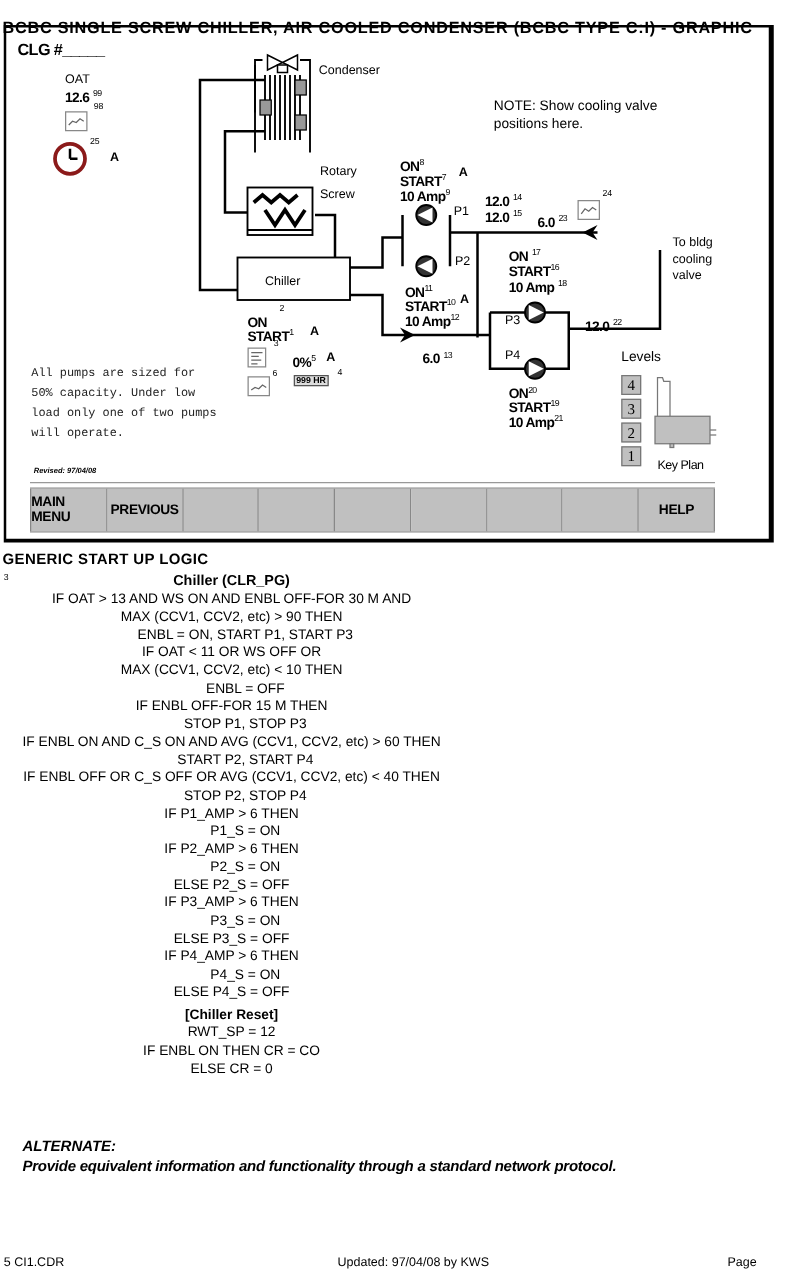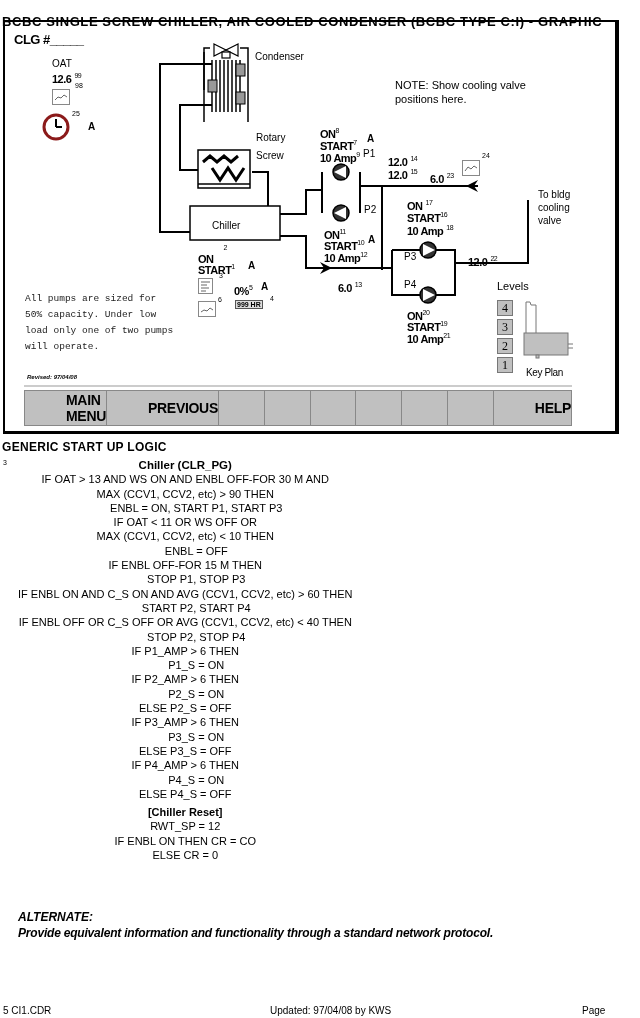--- a/index.html
+++ b/index.html
@@ -6,21 +6,21 @@
   body { width:640px; height:1018px; position:relative; overflow:hidden; font-family:"Liberation Sans", sans-serif; color:#000; }
   .abs { position:absolute; }
   .title { left:2px; top:0px; font-size:13px; font-weight:bold; letter-spacing:0.6px; white-space:nowrap;margin-top:14px; }
   .frame { left:3px; top:20px; width:616px; height:414px; border:2px solid #000; border-right:4px solid #000; border-bottom:3px solid #000; box-sizing:border-box; }
   .bold { font-weight:bold; }
   .sup { font-size:7px; vertical-align:super; font-weight:normal; }
   .val { font-size:11px; font-weight:bold; letter-spacing:-0.5px; white-space:nowrap; line-height:11px; }
   .lbl { font-size:10px; white-space:nowrap; }
   .trend { border:1px solid #888; background:#fff; width:16px; height:14px; }
   .btnbar { left:24px; top:390px; width:548px; height:34px; display:flex; border-top:1px solid #888; border-bottom:1px solid #888; }
-  .btn { flex:1; background:#c0c0c0; border-right:1px solid #888; font-size:14px; font-weight:bold; display:flex; align-items:center; justify-content:center; letter-spacing:-0.3px; cursor:pointer;padding-left:41px; }
+  .btn { flex:1; background:#c0c0c0; border-right:1px solid #888; font-size:11px; font-weight:bold; display:flex; align-items:center; justify-content:center; letter-spacing:-0.3px; cursor:pointer; }
   .btn:first-child { border-left:1px solid #888; }
   .logic { left:18px; top:458px; font-size:11px; line-height:14.3px; }
   .logic div { white-space:nowrap;text-align:center; }
   .ind { padding-left:22px; }
   .lvl { width:14px; height:14px; background:#c0c0c0; border:1px solid #777; font-family:"Liberation Serif", serif; font-size:12px; text-align:center; line-height:14px; }
   .hand { font-family:Liberation Mono, monospace; font-size:9.5px; line-height:16px; color:#222; }
 </style>
 </head>
 <body>
 
@@ -156,21 +156,21 @@
     </svg>
 </div>
 <div class="abs sup" style="left:218px;top:296px">6</div>
 <div class="abs" style="left:235px;top:300px;font-size:7px;font-weight:bold;border:1px solid #555;background:#ddd;padding:0 1px">999 HR</div>
 <div class="abs sup" style="left:270px;top:295px">4</div>
 
 <div class="abs val" style="left:320px;top:125px"><span>ON</span><span class="sup">8</span></div>
 <div class="abs val" style="left:320px;top:137px"><span>START</span><span class="sup">7</span></div>
 <div class="abs bold" style="left:367px;top:133px;font-size:10px">A</div>
 <div class="abs val" style="left:320px;top:149px"><span>10 Amp</span><span class="sup">9</span></div>
-<div class="abs lbl" style="left:363px;top:148px">P1</div>
+<div class="abs lbl" style="left:363px;top:164px">P1</div>
 
 <div class="abs lbl" style="left:364px;top:204px">P2</div>
 <div class="abs val" style="left:324px;top:226px"><span>ON</span><span class="sup">11</span></div>
 <div class="abs val" style="left:324px;top:237px"><span>START</span><span class="sup">10</span></div>
 <div class="abs bold" style="left:368px;top:234px;font-size:10px">A</div>
 <div class="abs val" style="left:324px;top:249px"><span>10 Amp</span><span class="sup">12</span></div>
 
 <div class="abs val" style="left:407px;top:197px"><span>ON</span><span class="sup" style="margin-left:3px">17</span></div>
 <div class="abs val" style="left:407px;top:209px"><span>START</span><span class="sup">16</span></div>
 <div class="abs val" style="left:407px;top:222px"><span>10 Amp</span><span class="sup" style="margin-left:3px">18</span></div>

